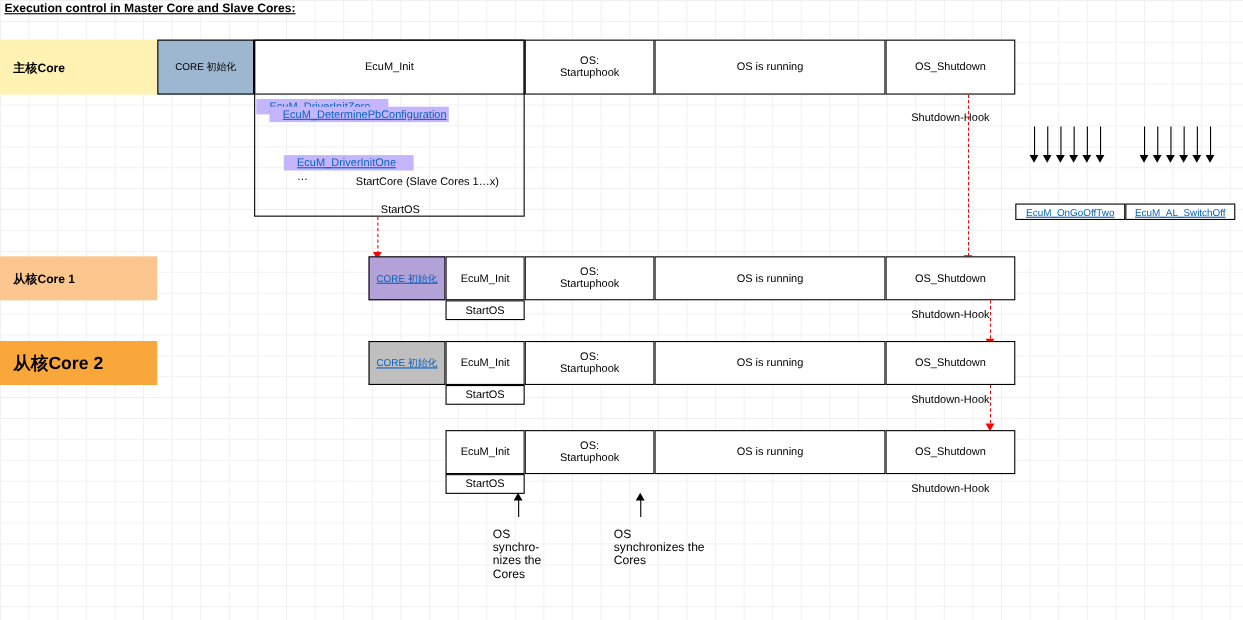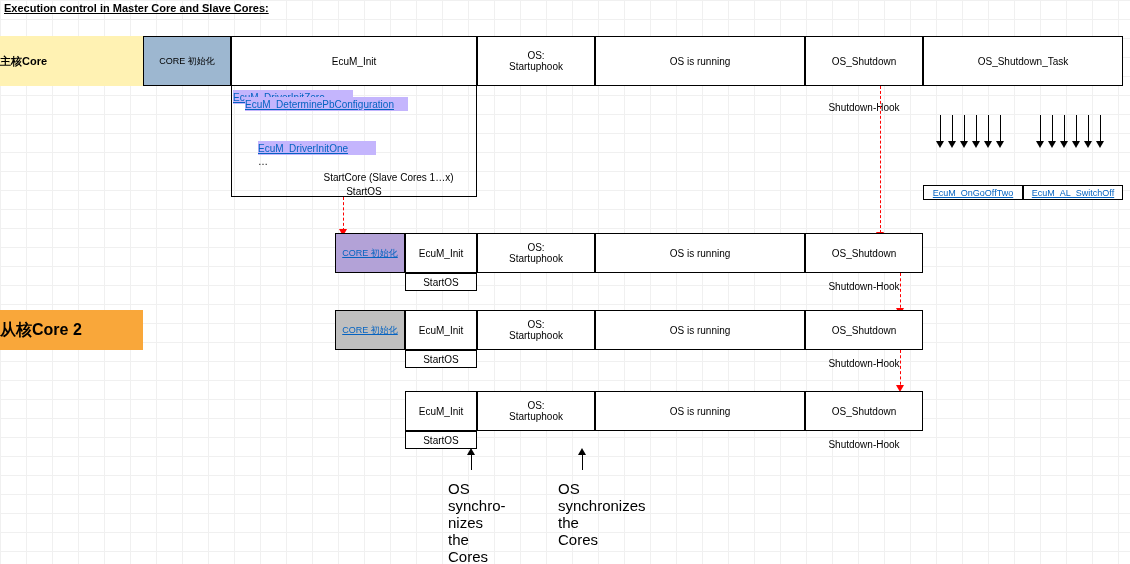--- a/index.html
+++ b/index.html
@@ -1,31 +1,31 @@
 <!DOCTYPE html>
 <html><head>
 <meta charset="utf-8">
 <style>
 body{margin:0;font-family:Arial,sans-serif;font-size:10px;background:#fff}
 .grid{position:absolute;top:0;left:0;right:0;bottom:0;background-image:linear-gradient(#f0f0f0 1px,transparent 1px),linear-gradient(90deg,#f0f0f0 1px,transparent 1px);background-size:26px 19px;pointer-events:none}
 .container{position:relative;width:1130px;height:564px;overflow:hidden}
 .title{position:absolute;top:2px;left:4px;font-weight:bold;text-decoration:underline;font-size:11px}
 .box{position:absolute;border:1px solid #000;display:flex;align-items:center;justify-content:center;text-align:center;background:#fff;box-sizing:border-box}
-.label-box{position:absolute;display:flex;align-items:center;padding-left:0;box-sizing:border-box}
+.label-box{position:absolute;display:flex;align-items:center;padding-left:12px;box-sizing:border-box}
 .yellow{background:#fff2b3}
 .orange{background:#fbc78e}
 .orange2{background:#f9a73a}
 .orange3{background:#fbc78e}
 .steel{background:#9db7d0}
 .purple{background:#b3a2d7}
 .grey{background:#bfbfbf}
 .cyan{background:#c4b5fd}
 .link{color:#0563c1;text-decoration:underline}
 .nb{border:none;background:transparent}
-.small{font-size:15px}
+.small{font-size:11px}
 .arrow-down{position:absolute;width:0;height:0;border-left:4px solid transparent;border-right:4px solid transparent;border-top:7px solid #000}
 .arrow-down-red{border-top-color:red}
 .arrow-up{position:absolute;width:0;height:0;border-left:4px solid transparent;border-right:4px solid transparent;border-bottom:7px solid #000}
 .vline{position:absolute;width:1px;background:#000}
 .vline-red{position:absolute;width:1px;border-left:1px dashed red}
 </style>
 </head>
 <body>
 
 <div class="container">
@@ -33,29 +33,28 @@
 <div class="title">Execution control in Master Core and Slave Cores:</div>
 
 
 <div class="label-box yellow" style="left:0;top:36px;width:143px;height:50px;font-weight:bold;font-size:11px">主核Core</div>
 <div class="box steel" style="left:143px;top:36px;width:88px;height:50px;font-size:9px">CORE 初始化</div>
 <div class="box" style="left:231px;top:36px;width:246px;height:50px">EcuM_Init</div>
 <div class="box" style="left:477px;top:36px;width:118px;height:50px;white-space:pre-line">OS:
 Startuphook</div>
 <div class="box" style="left:595px;top:36px;width:210px;height:50px">OS is running</div>
 <div class="box" style="left:805px;top:36px;width:118px;height:50px">OS_Shutdown</div>
-<div class="box" style="left:923px;top:36px;width:200px;height:50px">OS_Shutdown_Task</div>
 <div class="box nb" style="left:805px;top:98px;width:118px;height:18px">Shutdown-Hook</div>
 
 <div class="box" style="left:231px;top:36px;width:246px;height:161px;background:transparent;pointer-events:none"></div>
 <div class="label-box cyan link" style="left:233px;top:90px;width:120px;height:14px">EcuM_DriverInitZero</div>
 <div class="label-box cyan link" style="left:245px;top:97px;width:163px;height:14px">EcuM_DeterminePbConfiguration</div>
 <div class="label-box cyan link" style="left:258px;top:141px;width:118px;height:14px">EcuM_DriverInitOne</div>
 <div class="label-box" style="left:258px;top:155px;width:30px;height:12px">…</div>
-<div class="box nb" style="left:300px;top:170px;width:177px;height:14px;justify-content:center">StartCore (Slave Cores 1…x)</div>
+<div class="box nb" style="left:300px;top:158px;width:177px;height:14px;justify-content:center">StartCore (Slave Cores 1…x)</div>
 <div class="box nb" style="left:324px;top:184px;width:80px;height:14px">StartOS</div>
 <div class="vline" style="left:343px;top:197px;height:34px;border-left:1px dashed red;background:none"></div>
 <div class="arrow-down arrow-down-red" style="left:339px;top:229px"></div>
 
 <div style="position:absolute;left:940px;top:115px;width:180px;height:40px">
 <div class="vline" style="left:0;top:0;height:28px"></div>
       <div class="arrow-down" style="left:-4px;top:26px"></div>
 <div class="vline" style="left:12px;top:0;height:28px"></div>
       <div class="arrow-down" style="left:8px;top:26px"></div>
 <div class="vline" style="left:24px;top:0;height:28px"></div>
@@ -79,20 +78,21 @@
 <div class="vline" style="left:160px;top:0;height:28px"></div>
       <div class="arrow-down" style="left:156px;top:26px"></div>
 </div>
 
 <div class="box link" style="left:923px;top:185px;width:100px;height:15px;font-size:9px">EcuM_OnGoOffTwo</div>
 <div class="box link" style="left:1023px;top:185px;width:100px;height:15px;font-size:9px">EcuM_AL_SwitchOff</div>
 
 <div class="vline-red" style="left:880px;top:86px;height:152px"></div>
 <div class="arrow-down arrow-down-red" style="left:876px;top:232px"></div>
 
+<div class="label-box orange" style="left:0;top:233px;width:143px;height:40px;font-weight:bold;font-size:11px">从核Core 1</div>
 <div class="box purple link" style="left:335px;top:233px;width:70px;height:40px;font-size:9px">CORE 初始化</div>
 <div class="box" style="left:405px;top:233px;width:72px;height:40px">EcuM_Init</div>
 <div class="box" style="left:477px;top:233px;width:118px;height:40px;white-space:pre-line">OS:
 Startuphook</div>
 <div class="box" style="left:595px;top:233px;width:210px;height:40px">OS is running</div>
 <div class="box" style="left:805px;top:233px;width:118px;height:40px">OS_Shutdown</div>
 <div class="box" style="left:405px;top:273px;width:72px;height:18px">StartOS</div>
 <div class="box nb" style="left:805px;top:278px;width:118px;height:16px">Shutdown-Hook</div>
 
 <div class="vline-red" style="left:900px;top:273px;height:40px"></div>

